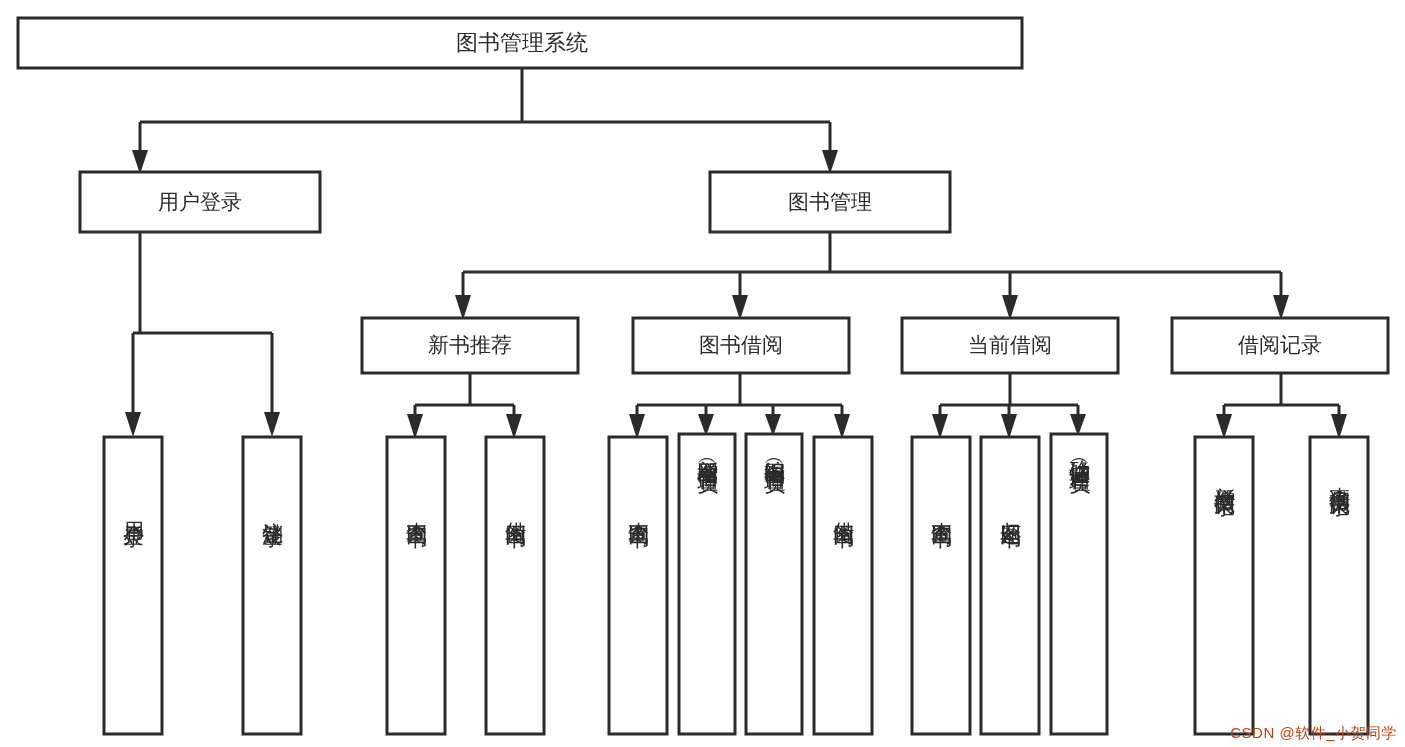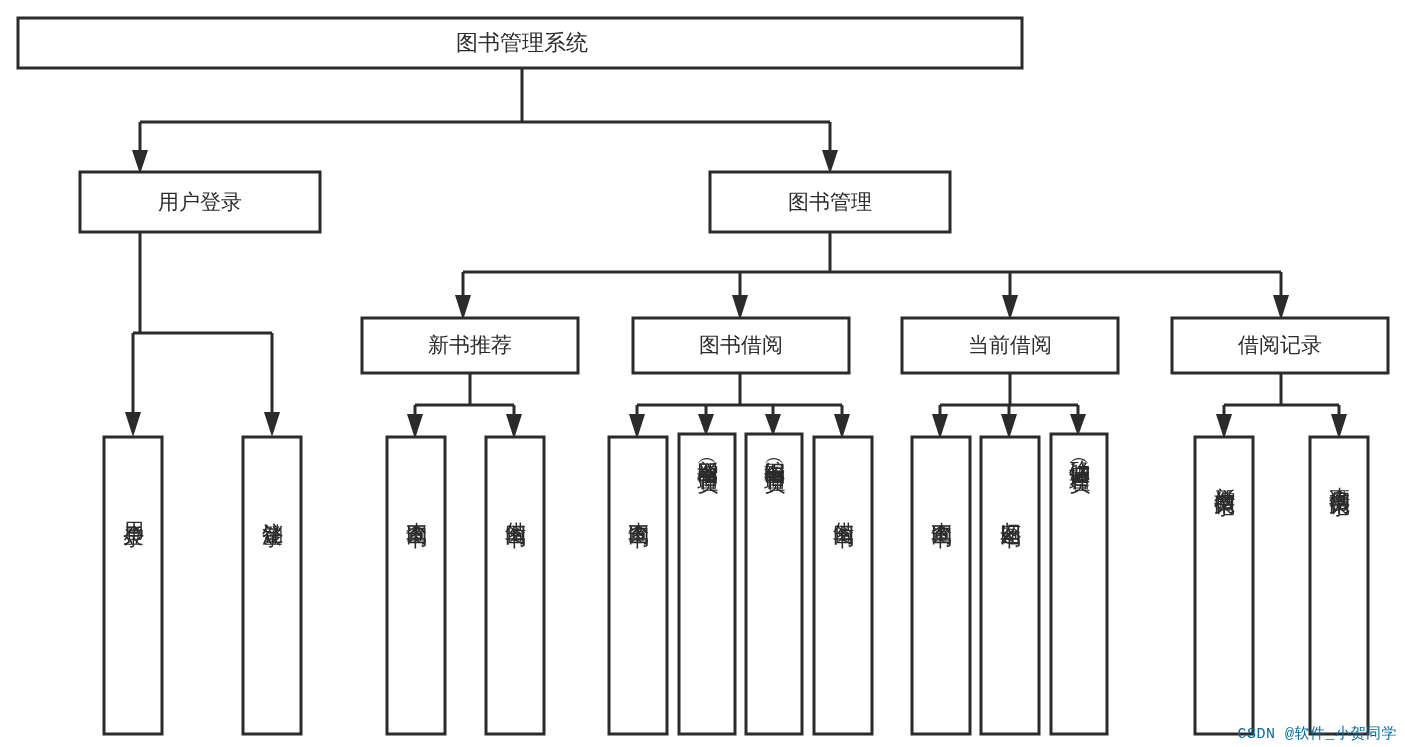--- a/index.html
+++ b/index.html
@@ -50,23 +50,23 @@
     line-height:1.02;
     letter-spacing:2px;
     color:#2b2b2b;
     white-space:nowrap;
   }
 
   #watermark{
     position:absolute;
     right:8px;
     bottom:4px;
-    font-family:Liberation Mono, monospace;
+    font-family:Liberation Sans, sans-serif;
     font-size:15px;
-    color:#0369a1;
+    color:#c2410c;
     letter-spacing:.5px;
     white-space:nowrap;
   }
 </style>
 </head>
 <body>
 
 <div id="diagram-root">
 
   <svg id="flow" viewBox="0 0 1405 747">

